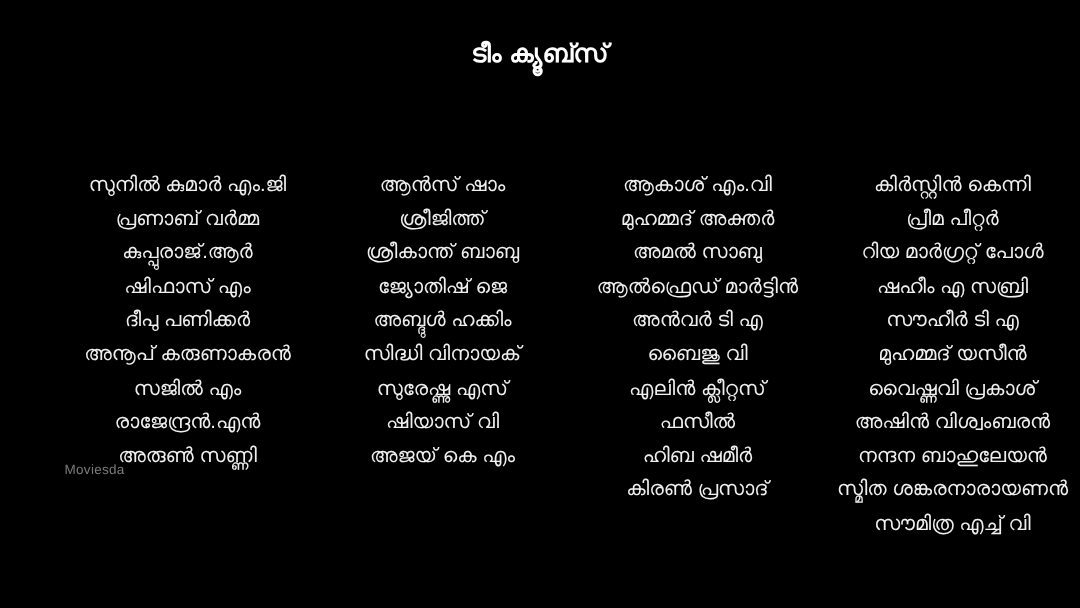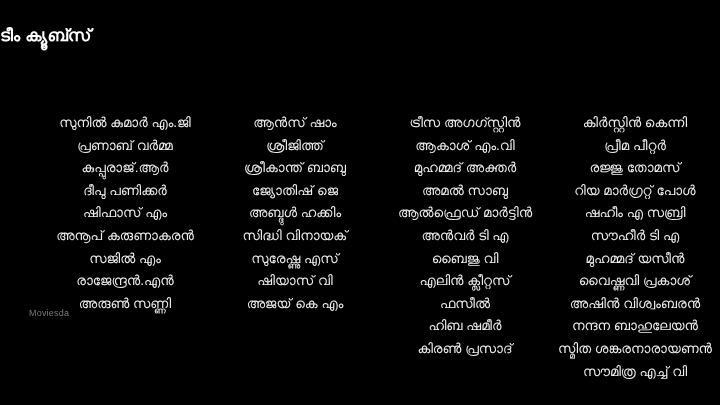--- a/index.html
+++ b/index.html
@@ -13,21 +13,21 @@
     height: 405px;
     background: #000000;
     overflow: hidden;
     font-family: "Liberation Sans", sans-serif;
   }
   #title {
     position: absolute;
     top: 26px;
     left: 0;
     width: 100%;
-    text-align: left;
+    text-align: center;
     color: #ffffff;
     font-size: 17px;
     font-weight: bold;
     letter-spacing: 0.2px;
   }
   #columns {
     position: absolute;
     top: 112px;
     left: 0;
     width: 100%;
@@ -44,78 +44,76 @@
   }
   .name {
     color: #efefef;
     font-size: 13.5px;
     line-height: 22.6px;
     white-space: nowrap;
     text-align: center;
   }
   #watermark {
     position: absolute;
-    left: 29px;
+    left: 43px;
     top: 308px;
     color: #7a7a7a;
     font-size: 9px;
     letter-spacing: 0.2px;
   }
 </style>
 </head>
 <body>
 
 <div id="screen">
 
   <div id="title">ടീം ക്യൂബ്സ്</div>
 
   <div id="columns">
 
     <div class="column">
       <div class="name">സുനിൽ കുമാർ എം.ജി</div>
       <div class="name">പ്രണാബ് വർമ്മ</div>
       <div class="name">കുപ്പുരാജ്.ആർ</div>
+      <div class="name">ഷിഫാസ് എം</div>
       <div class="name">ദീപു പണിക്കർ</div>
-      <div class="name">ഷിഫാസ് എം</div>
       <div class="name">അനൂപ് കരുണാകരൻ</div>
       <div class="name">സജിൽ എം</div>
       <div class="name">രാജേന്ദ്രൻ.എൻ</div>
       <div class="name">അരുൺ സണ്ണി</div>
     </div>
 
     <div class="column">
       <div class="name">ആൻസ് ഷാം</div>
       <div class="name">ശ്രീജിത്ത്</div>
       <div class="name">ശ്രീകാന്ത് ബാബു</div>
       <div class="name">ജ്യോതിഷ് ജെ</div>
       <div class="name">അബ്ദുൾ ഹക്കിം</div>
       <div class="name">സിദ്ധി വിനായക്</div>
       <div class="name">സുരേഷ്ണു എസ്</div>
       <div class="name">ഷിയാസ് വി</div>
       <div class="name">അജയ് കെ എം</div>
     </div>
 
     <div class="column">
-      <div class="name">ട്രീസ അഗഗ്സ്റ്റിൻ</div>
       <div class="name">ആകാശ് എം.വി</div>
       <div class="name">മുഹമ്മദ് അക്തർ</div>
       <div class="name">അമൽ സാബു</div>
       <div class="name">ആൽഫ്രെഡ് മാർട്ടിൻ</div>
       <div class="name">അൻവർ ടി എ</div>
       <div class="name">ബൈജു വി</div>
       <div class="name">എലിൻ ക്ലീറ്റസ്</div>
       <div class="name">ഫസീൽ</div>
       <div class="name">ഹിബ ഷമീർ</div>
       <div class="name">കിരൺ പ്രസാദ്</div>
     </div>
 
     <div class="column">
       <div class="name">കിർസ്റ്റിൻ കെന്നി</div>
       <div class="name">പ്രീമ പീറ്റർ</div>
-      <div class="name">രജ്ജു തോമസ്</div>
       <div class="name">റിയ മാർഗ്രറ്റ് പോൾ</div>
       <div class="name">ഷഹീം എ സബ്രി</div>
       <div class="name">സൗഹീർ ടി എ</div>
       <div class="name">മുഹമ്മദ് യസീൻ</div>
       <div class="name">വൈഷ്ണവി പ്രകാശ്</div>
       <div class="name">അഷിൻ വിശ്വംബരൻ</div>
       <div class="name">നന്ദന ബാഹുലേയൻ</div>
       <div class="name">സ്മിത ശങ്കരനാരായണൻ</div>
       <div class="name">സൗമിത്ര എച്ച് വി</div>
     </div>

